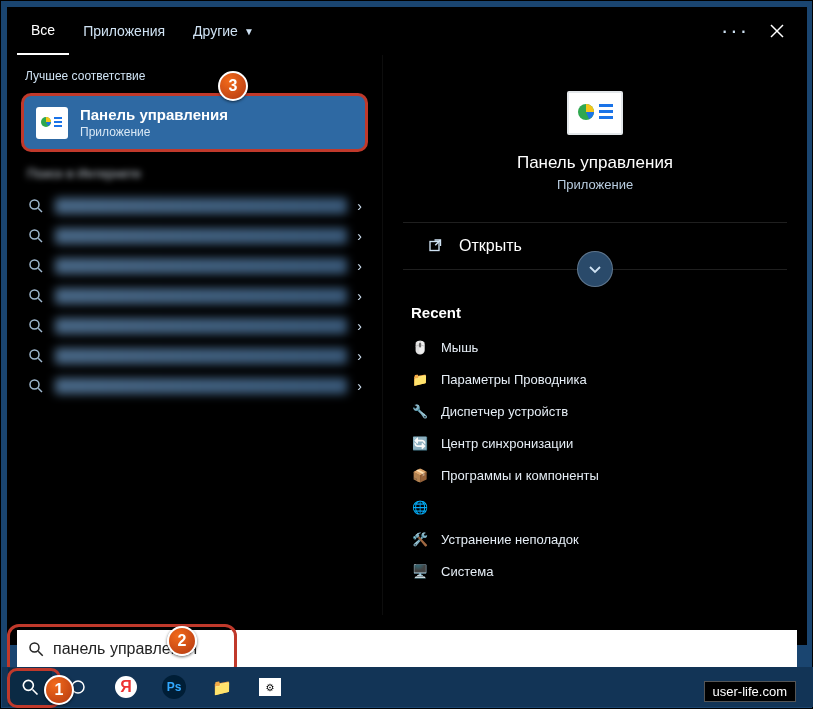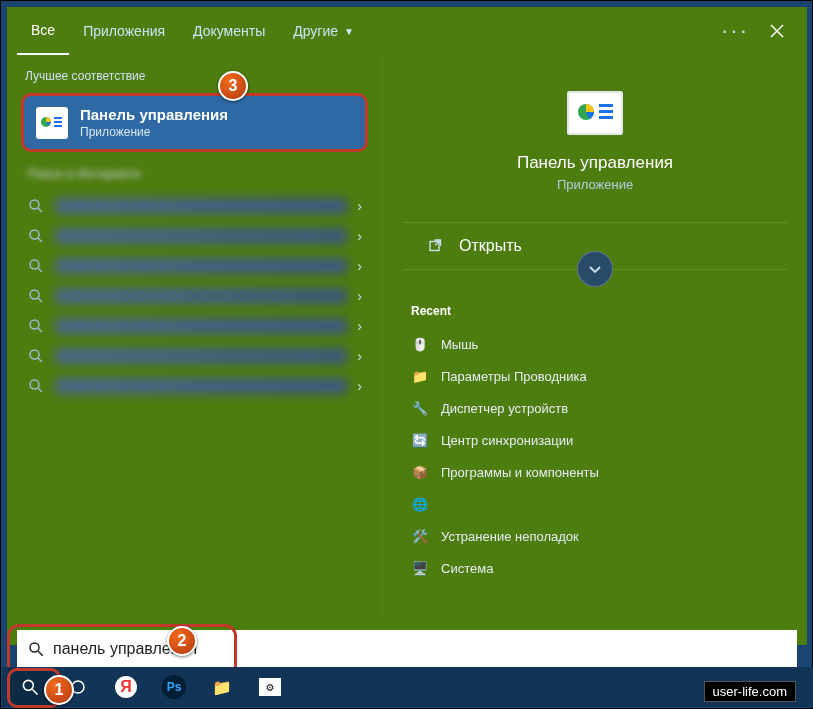--- a/index.html
+++ b/index.html
@@ -1,18 +1,18 @@
 <!DOCTYPE html>
 <html><head>
 <meta charset="utf-8">
 <style>
 *{margin:0;padding:0;box-sizing:border-box;font-family:"Segoe UI",Arial,sans-serif}
 body{width:813px;height:709px;background:#000;overflow:hidden;position:relative}
 .frame{position:absolute;left:1px;top:1px;width:811px;height:707px;background:#1a4570}
-.panel{position:absolute;left:6px;top:6px;width:800px;height:638px;background:#4d7c0f}
+.panel{position:absolute;left:6px;top:6px;width:800px;height:638px;background:#000000}
 .topbar{display:flex;align-items:center;height:48px;padding:0 10px;color:#fff}
 .tab{padding:0 14px;height:48px;display:flex;align-items:center;cursor:pointer;font-size:14px;color:#cfe2f3}
 .tab.active{color:#fff;border-bottom:2px solid #fff}
 .tab .chev{margin-left:6px;font-size:10px}
 .dots{margin-left:auto;font-size:22px;letter-spacing:2px;color:#cfe2f3;padding:0 8px;cursor:pointer}
 .closex{width:40px;height:40px;display:flex;align-items:center;justify-content:center;cursor:pointer}
 .closex svg{stroke:#fff}
 .body{display:flex;height:560px}
 .left{width:375px;padding:8px 8px 0 8px;position:relative}
 .sect{color:#cfe2f3;font-size:12px;padding:6px 10px}
@@ -30,21 +30,21 @@
 .hero{display:flex;flex-direction:column;align-items:center;padding:20px 0 16px}
 .hero .bigico{width:56px;height:44px;background:#fff;border:2px solid #e3e7ea;border-radius:2px;display:flex;align-items:center;justify-content:center}
 .hero .bigico svg{width:44px;height:32px}
 .hero .title{color:#fff;font-size:17px;margin-top:18px}
 .hero .sub{color:#b9cde0;font-size:13px;margin-top:4px}
 .open{display:flex;align-items:flex-end;gap:14px;padding:14px 24px;border-top:1px solid rgba(255,255,255,.12);border-bottom:1px solid rgba(255,255,255,.12);color:#fff;cursor:pointer;margin:14px 20px 0;position:relative}
 .open .oico{width:18px;height:18px;color:#cfe2f3}
 .circlechev{position:absolute;left:50%;bottom:-18px;transform:translateX(-50%);width:36px;height:36px;border-radius:50%;background:#2a4a6a;border:1px solid rgba(255,255,255,.25);display:flex;align-items:center;justify-content:center;cursor:pointer}
 .circlechev svg{stroke:#cfe2f3}
 .recent{padding:28px 24px 0}
-.recent .rh{color:#fff;font-size:12px;font-weight:600;padding:6px 4px 10px}
+.recent .rh{color:#fff;font-size:15px;font-weight:600;padding:6px 4px 10px}
 .ritem{display:flex;align-items:center;gap:12px;padding:7px 4px;color:#e6eef6;font-size:13px;cursor:pointer}
 .ritem .ri{width:18px;height:18px;display:flex;align-items:center;justify-content:center}
 .searchbar{position:absolute;left:16px;bottom:40px;width:780px;height:38px;background:#fff;display:flex;align-items:center;padding:0 10px;gap:8px}
 .searchbar svg{width:18px;height:18px;stroke:#222}
 .sbinput{border:none;outline:none;font-size:16px;flex:1;color:#222;background:transparent}
 .sbwrap{position:absolute;left:6px;bottom:30px;width:230px;height:54px;border:3px solid #c0392b;border-radius:12px;pointer-events:none}
 .taskbar{position:absolute;left:1px;bottom:1px;width:811px;height:40px;background:#123456;display:flex;align-items:center;padding:0 6px;gap:4px}
 .tbtn{width:44px;height:38px;display:flex;align-items:center;justify-content:center;cursor:pointer}
 .tbtn.sel{background:#0b2a44}
 .badge{position:absolute;width:30px;height:30px;border-radius:50%;background:radial-gradient(circle at 35% 30%,#f26a1b,#b23812);border:2px solid #fff;color:#fff;font-weight:700;font-size:16px;display:flex;align-items:center;justify-content:center;box-shadow:0 1px 3px rgba(0,0,0,.6)}
@@ -60,23 +60,20 @@
 <div class="frame">
   <div class="panel">
     <div class="topbar">
       <div class="tab active">
           <span>Все</span>
         </div>
       <div class="tab">
           <span>Приложения</span>
         </div>
       <div class="tab">
-          <span>Документы</span>
-        </div>
-      <div class="tab">
           <span>Другие</span>
           <span class="chev">▼</span>
         </div>
       <div class="dots">···</div>
       <div class="closex">
         <svg width="16" height="16" viewBox="0 0 16 16" fill="none" stroke-width="1.5">
             <line x1="2" y1="2" x2="14" y2="14"></line>
             <line x1="14" y1="2" x2="2" y2="14"></line>
           </svg>
       </div>

